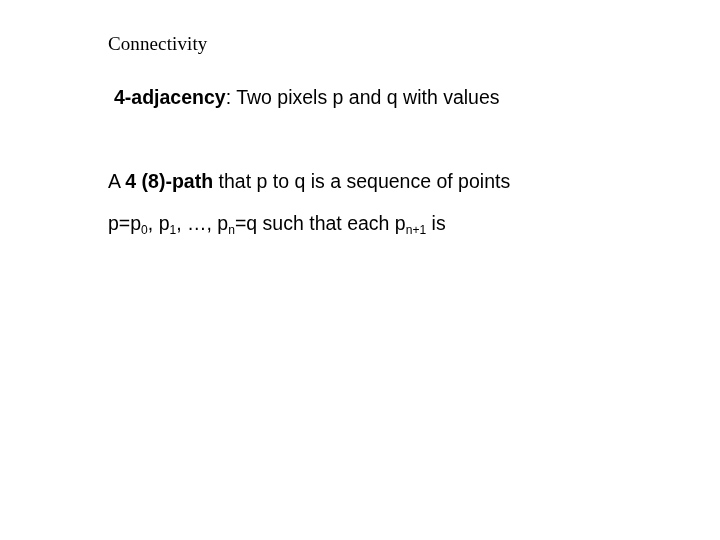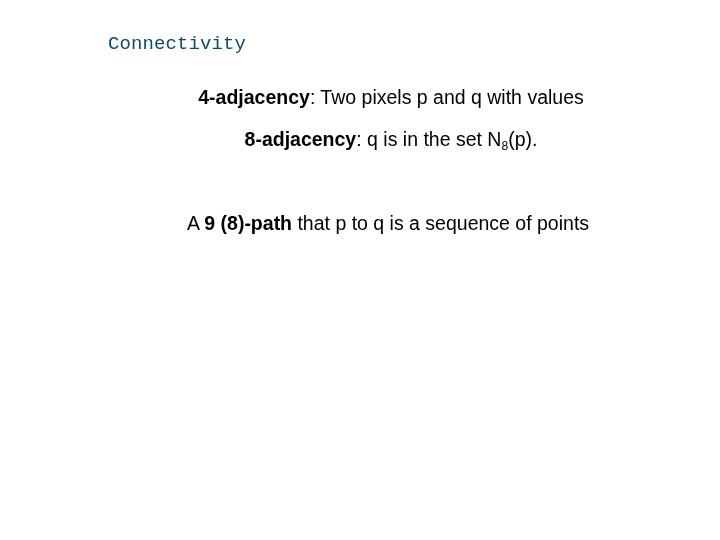--- a/index.html
+++ b/index.html
@@ -16,41 +16,40 @@
   .slide {
     position: relative;
     width: 720px;
     height: 540px;
     background: #ffffff;
   }
   .slide-title {
     position: absolute;
     left: 108px;
     top: 33px;
-    font-family: Liberation Mono, monospace;
+    font-family: Liberation Serif, serif;
     font-size: 19px;
     line-height: 22px;
-    color: #0c4a6e;
+    color: #000000;
     letter-spacing: 0.1px;
     white-space: nowrap;
   }
   .body-block {
     position: absolute;
     left: 108px;
     top: 76px;
     width: 560px;
     font-family: "Liberation Sans", sans-serif;
     font-size: 19.5px;
     color: #000000;
   }
   .line {
     height: 42px;
     line-height: 42px;
     white-space: nowrap;
-    text-align: center;
   }
   .line.indent {
     padding-left: 6px;
   }
   .line.spacer {
     height: 42px;
   }
   .bold {
     font-weight: bold;
   }
@@ -62,18 +61,18 @@
 </style>
 </head>
 <body>
 
 <div class="slide">
 
   <div class="slide-title">Connectivity</div>
 
   <div class="body-block">
       <div class="line indent"><span class="bold">4-adjacency</span><span>: Two pixels p and q with values</span></div>
-      <div class="line indent"><span class="bold">8-adjacency</span><span>: q is in the set N</span><sub>8</sub><span>(p).</span></div>
       <div class="line spacer"></div>
-      <div class="line"><span>A </span><span class="bold">9 (8)-path</span><span> that p to q is a sequence of points</span></div>
+      <div class="line"><span>A </span><span class="bold">4 (8)-path</span><span> that p to q is a sequence of points</span></div>
+      <div class="line"><span>p=p</span><sub>0</sub><span>, p</span><sub>1</sub><span>, …, p</span><sub>n</sub><span>=q such that each p</span><sub>n+1</sub><span> is</span></div>
     </div>
 
 </div>
 
 </body></html>

